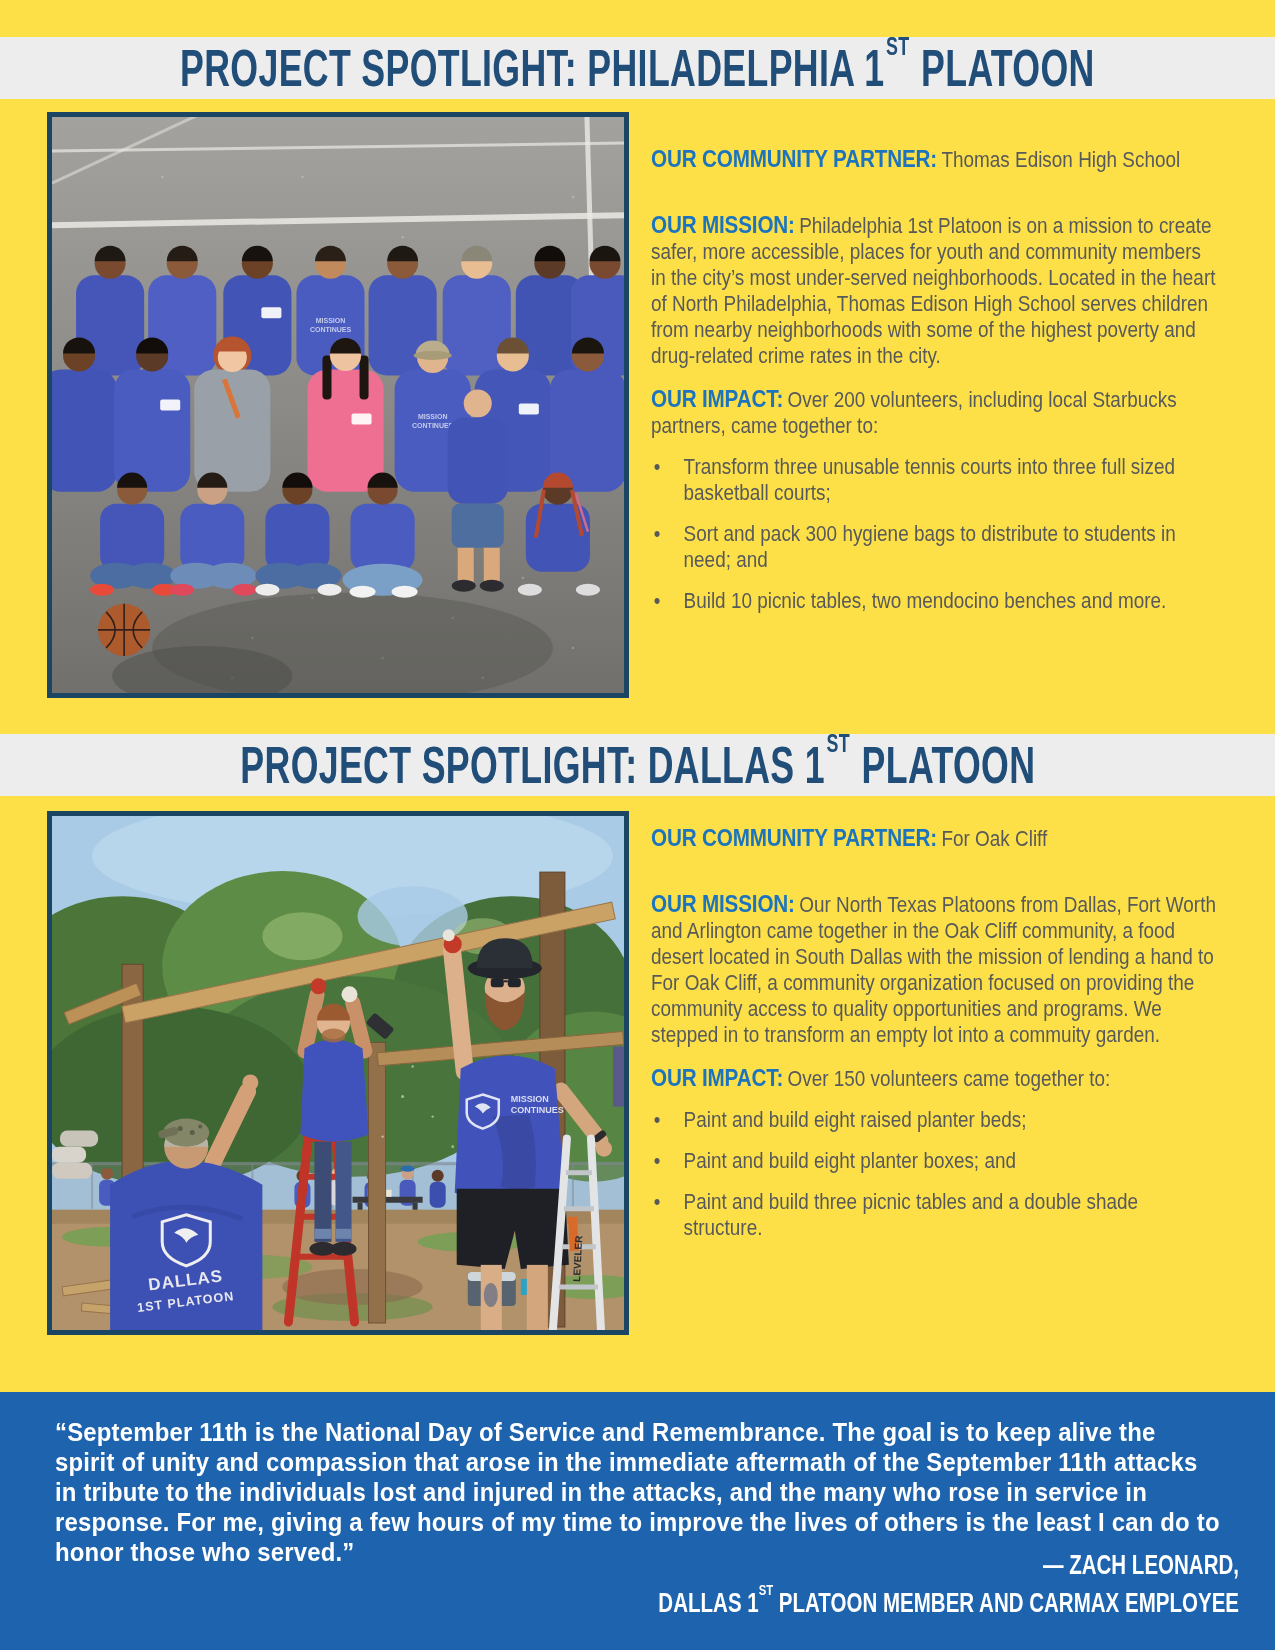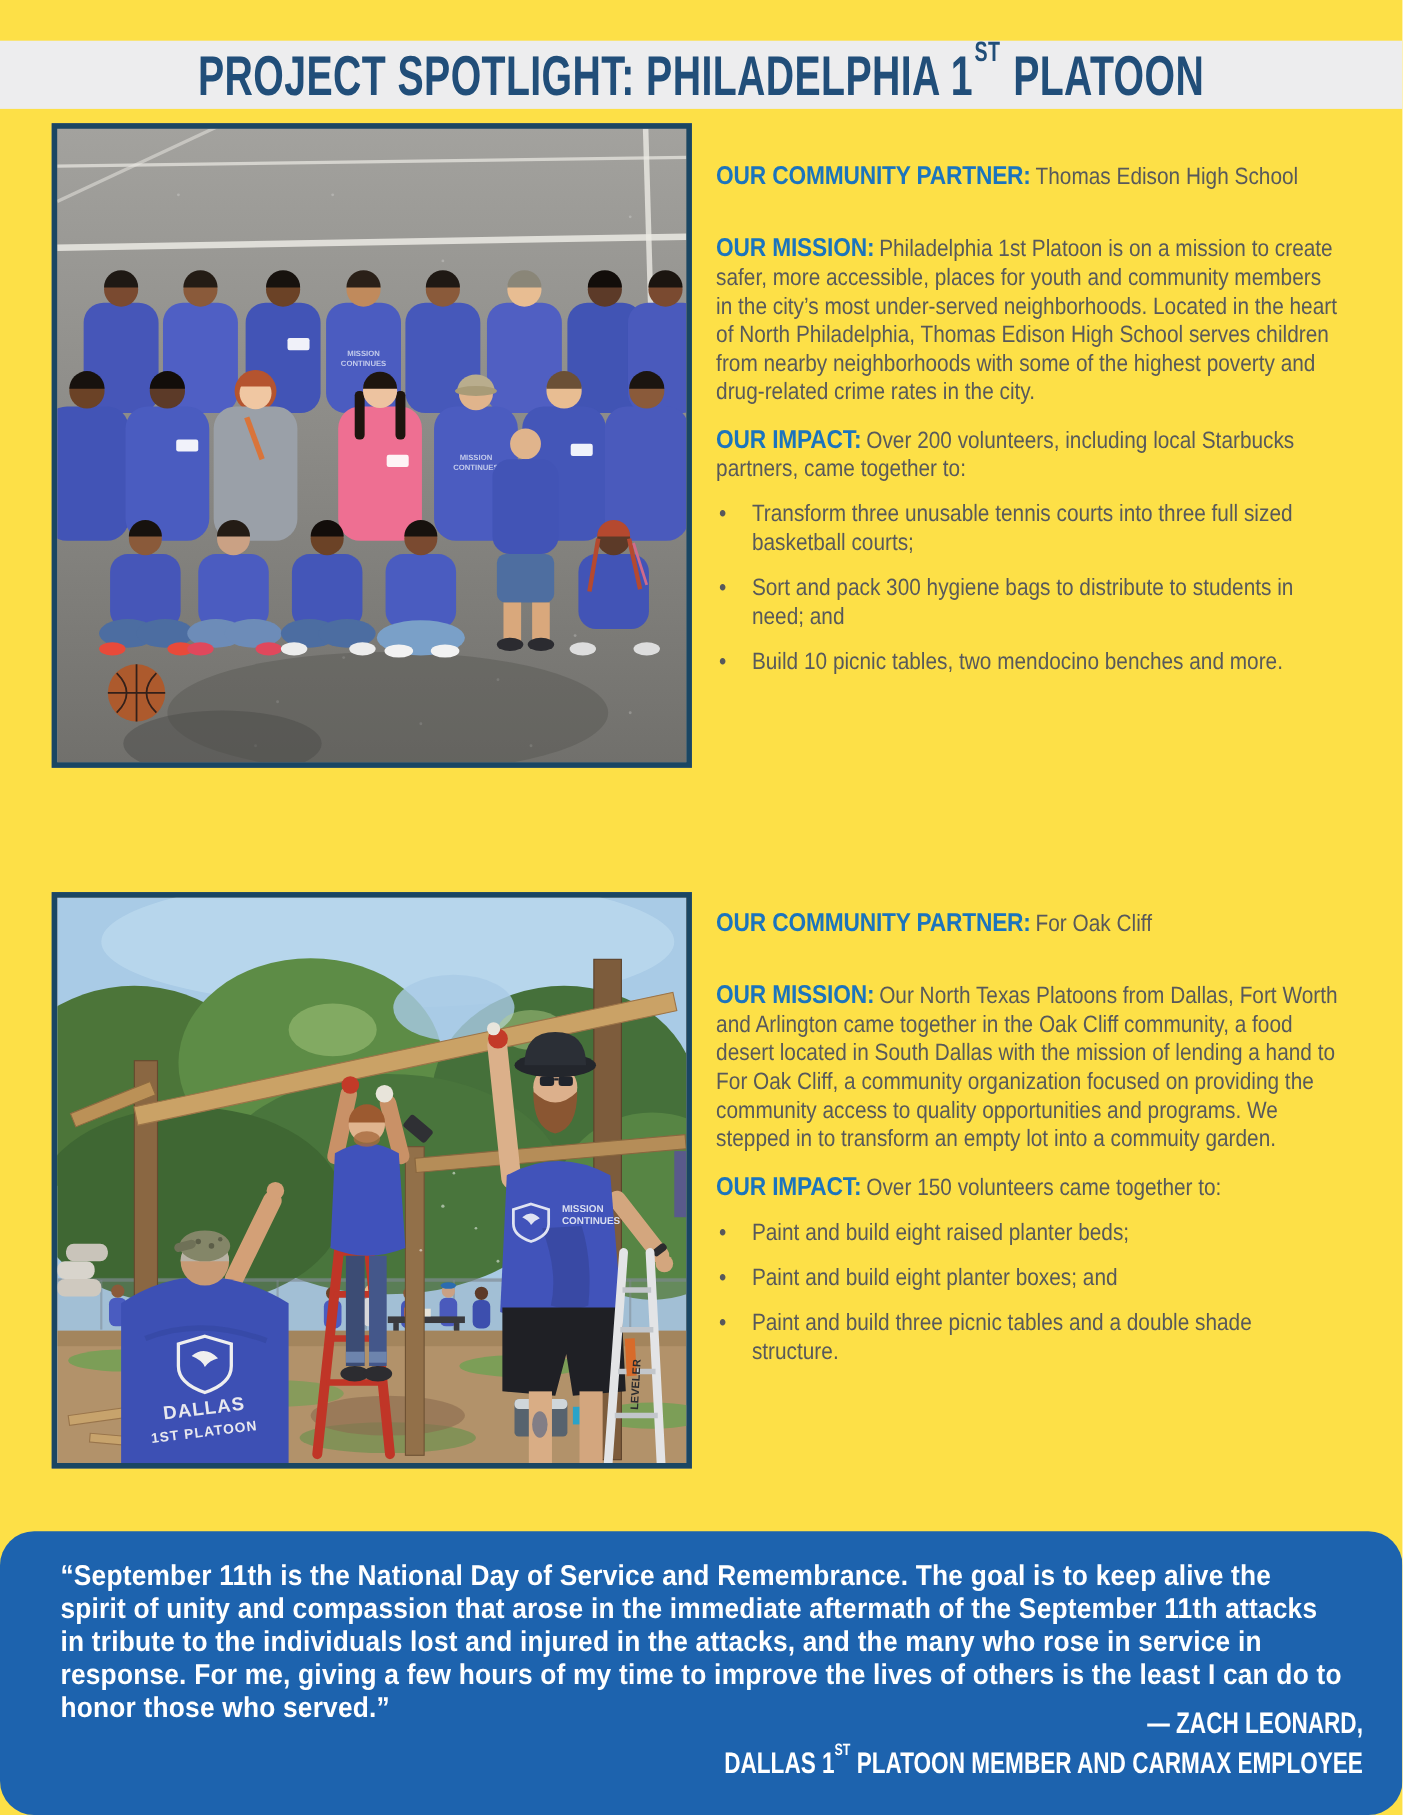--- a/index.html
+++ b/index.html
@@ -30,21 +30,21 @@
   .label{font-weight:bold;color:#1b74bd;font-size:23.5px;letter-spacing:-.2px;margin-right:5px;}
   .para{margin:0;}
   .mt-lg{margin-top:39px}
   .mt-md{margin-top:17px}
   .bullets{list-style:none;margin:0;padding:0;}
   .bullets li{display:flex;margin-top:15px;}
   .dot{width:34px;flex:none;padding-left:3px;}
   .btext{flex:1;}
 
   
-  .quote{position:absolute;left:0;right:0;top:1392px;height:258px;background:#1d63ae;border-radius:31px;}
+  .quote{position:absolute;left:0;right:0;top:1392px;height:258px;background:#1d63ae;}
   .qtext{margin:25px 0 0 55px;width:1266px;transform:scaleX(.92);transform-origin:left top;
          color:#ffffff;font-size:26px;line-height:30px;font-weight:bold;letter-spacing:.2px;}
   .attrib{position:absolute;right:36px;bottom:31px;color:#ffffff;font-weight:bold;text-align:right;}
   .aline{transform:scaleX(.76);transform-origin:right center;white-space:nowrap;
          font-size:27px;line-height:32px;}
   .aline sup{font-size:.55em;position:relative;top:-.45em;}
 </style>
 </head>
 <body>
 
@@ -272,20 +272,23 @@
           <span class="dot">•</span>
           <span class="btext">Sort and pack 300 hygiene bags to distribute to students in need; and</span>
         </li>
       <li>
           <span class="dot">•</span>
           <span class="btext">Build 10 picnic tables, two mendocino benches and more.</span>
         </li>
     </ul>
   </div>
 
+  <div class="band band2">
+    <h1><span>PROJECT SPOTLIGHT: DALLAS 1</span><sup>ST</sup><span> PLATOON</span></h1>
+  </div>
 
   <figure class="photo photo2" aria-label="Dallas 1st Platoon volunteers in blue shirts building a wooden shade structure with ladders in a community garden">
     <svg viewBox="0 0 571 513" preserveAspectRatio="none">
       <rect width="571" height="513" fill="#a9cbe6"></rect>
       <ellipse cx="300" cy="40" rx="260" ry="60" fill="#c2ddf0" opacity=".6"></ellipse>
       <g>
         <ellipse cx="70" cy="180" rx="120" ry="100" fill="#4c7539"></ellipse>
         <ellipse cx="230" cy="150" rx="120" ry="95" fill="#5d8c46"></ellipse>
         <ellipse cx="460" cy="180" rx="120" ry="100" fill="#45703a"></ellipse>
         <ellipse cx="300" cy="260" rx="160" ry="100" fill="#49753c"></ellipse>

